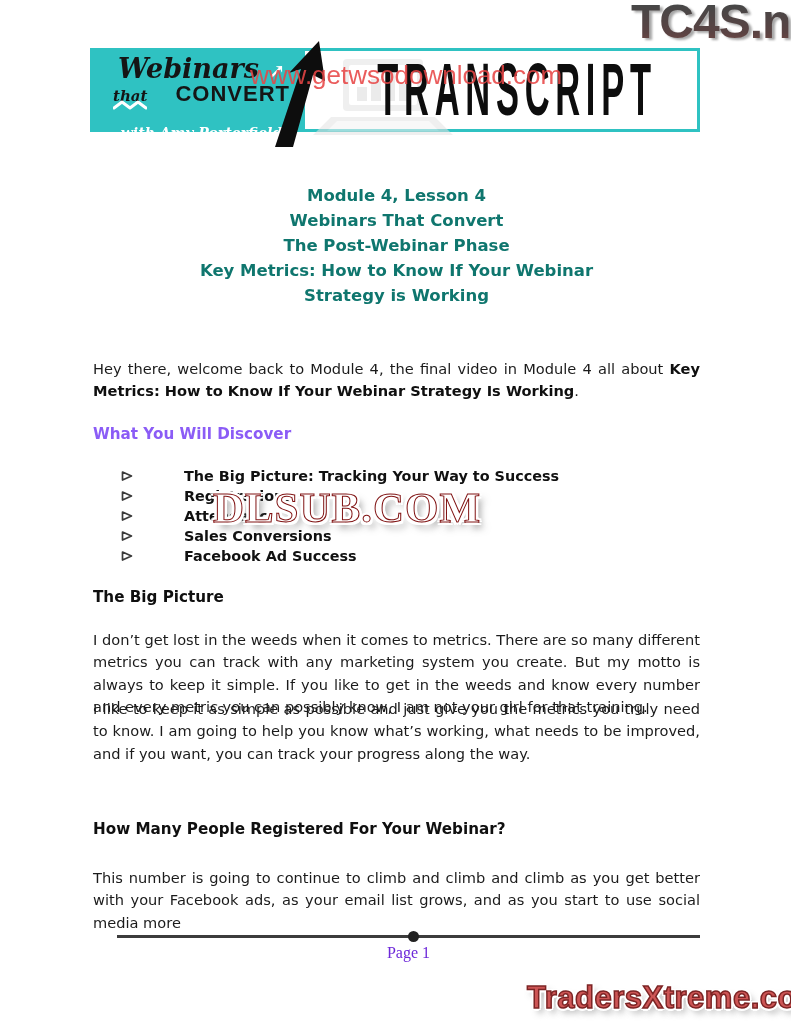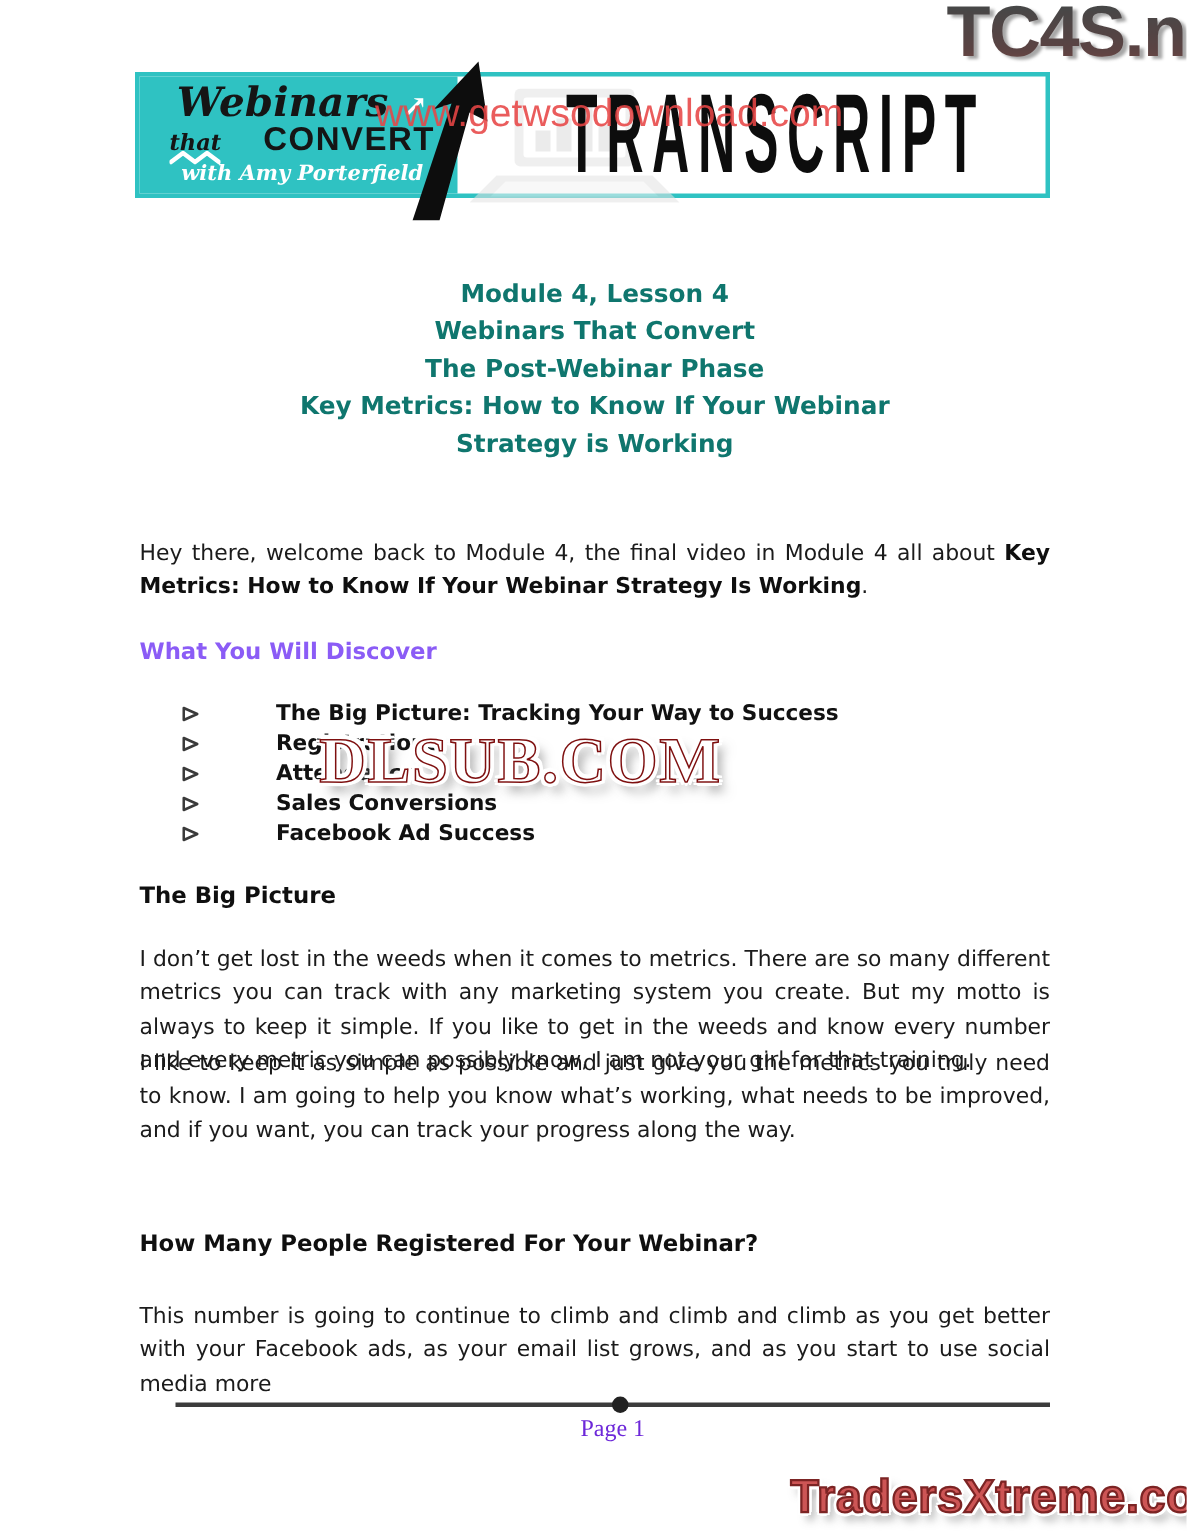--- a/index.html
+++ b/index.html
@@ -28,21 +28,21 @@
     font-family:"DejaVu Serif","Liberation Serif",serif;font-style:italic;font-weight:bold;
     font-size:27px;line-height:27px;letter-spacing:0px;
   }
   .trend-arrow{color:#ffffff;font-size:20px;font-weight:bold;font-style:normal;}
   .logo-line2{line-height:22px;margin-top:-2px;}
   .logo-that{font-family:"DejaVu Serif","Liberation Serif",serif;font-style:italic;font-weight:bold;font-size:15px;margin-right:4px;}
   .logo-convert{font-family:"Liberation Sans",sans-serif;font-weight:bold;font-size:22px;letter-spacing:1px;margin-left:24px;}
   .logo-zigzag{position:absolute;left:14px;top:44px;}
   .logo-tagline{
     font-family:"DejaVu Serif","Liberation Serif",serif;font-style:italic;font-weight:bold;
-    font-size:14px;color:#ffffff;margin-top:2px;
+    font-size:14px;color:#ffffff;margin-top:18px;
   }
   .laptop-icon{position:absolute;left:220px;top:8px;z-index:1;opacity:0.55;}
   .banner-word{
     position:absolute;left:252px;right:8px;top:50%;text-align:center;z-index:2;
     font-family:"Liberation Sans",sans-serif;font-weight:700;font-size:42px;letter-spacing:7px;
     color:#0d0d0d;transform:translateY(-50%) scale(0.82,1.78);transform-origin:center;white-space:nowrap;
   }
   .big-arrow{position:absolute;left:168px;top:-12px;z-index:3;}
   .url-watermark{
     position:absolute;left:250px;top:60px;z-index:10;

